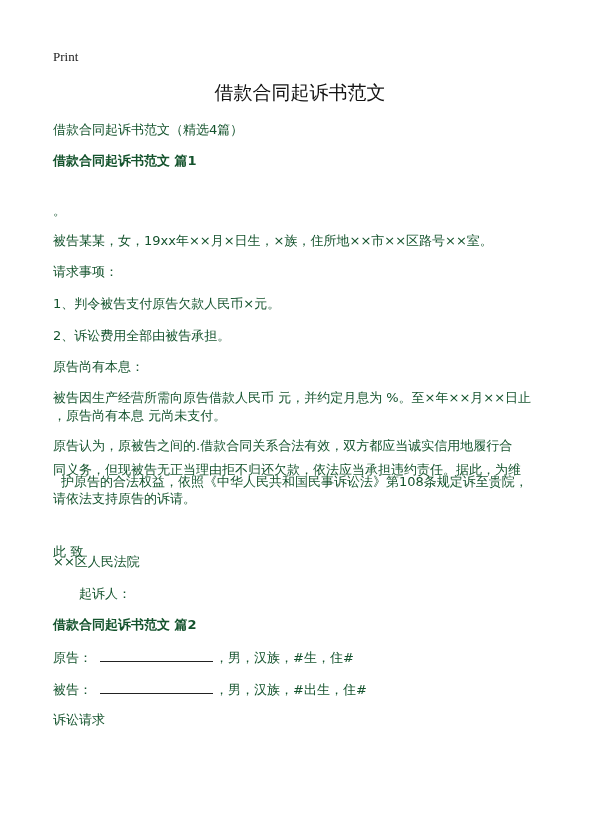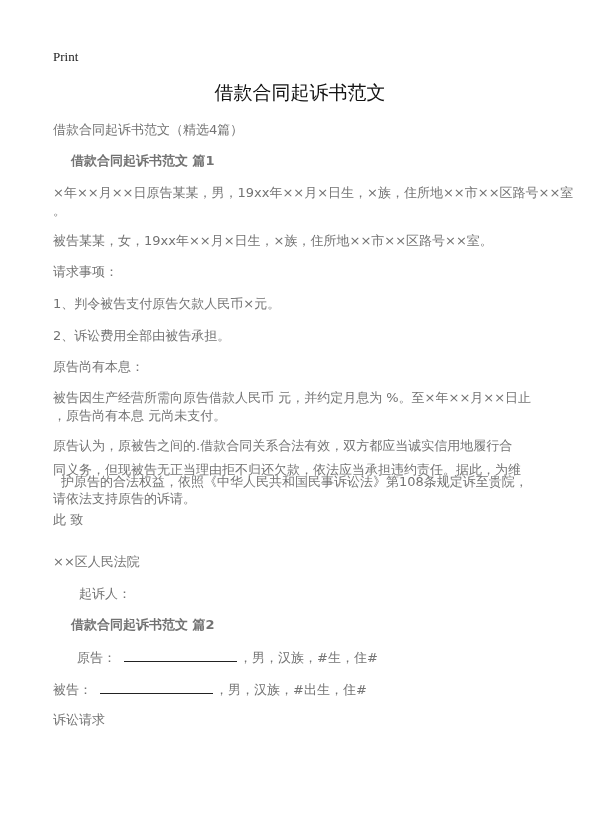--- a/index.html
+++ b/index.html
@@ -19,41 +19,40 @@
       position: absolute;
       left: 0; top: 0;
       width: 600px; height: 652px;
     }
     .line {
       position: absolute;
       left: 53px;
       font-size: 13px;
       line-height: 17px;
       white-space: nowrap;
-      color: #737373;
+      color: #14532d;
     }
     .print {
       font-family: "Liberation Serif", "DejaVu Serif", serif;
       font-size: 13px;
       top: 48px;
       color: #222;
     }
     .title {
       position: absolute;
       left: 0; width: 600px;
       text-align: center;
       top: 80px;
       font-size: 19px;
       line-height: 24px;
       color: #111;
     }
     .heading {
       font-weight: bold;
       font-size: 13px;
-      margin-left: 18px;
     }
     .blank {
       display: inline-block;
       width: 113px;
       border-bottom: 1px solid #222;
       height: 13px;
       vertical-align: baseline;
       margin: 0 2px 0 8px;
     }
   </style>
@@ -63,49 +62,48 @@
 <div class="page">
 
   <div class="line print">Print</div>
 
   <div class="title">借款合同起诉书范文</div>
 
   <div class="line" style="top:121px;">借款合同起诉书范文（精选4篇）</div>
 
   <div class="line heading" style="top:152px;">借款合同起诉书范文 篇1</div>
 
-  <div class="line" style="top:184px;">×年××月××日原告某某，男，19xx年××月×日生，×族，住所地××市××区路号××室</div>
   <div class="line" style="top:202px;">。</div>
 
   <div class="line" style="top:232px;">被告某某，女，19xx年××月×日生，×族，住所地××市××区路号××室。</div>
 
   <div class="line" style="top:263px;">请求事项：</div>
 
   <div class="line" style="top:295px;">1、判令被告支付原告欠款人民币×元。</div>
   <div class="line" style="top:327px;">2、诉讼费用全部由被告承担。</div>
 
   <div class="line" style="top:358px;">原告尚有本息：</div>
 
   <div class="line" style="top:389px;">被告因生产经营所需向原告借款人民币 元，并约定月息为 %。至×年××月××日止</div>
   <div class="line" style="top:407px;">，原告尚有本息 元尚未支付。</div>
 
   <div class="line" style="top:437px;">原告认为，原被告之间的.借款合同关系合法有效，双方都应当诚实信用地履行合</div>
   <div class="line" style="top:461px;">同义务，但现被告无正当理由拒不归还欠款，依法应当承担违约责任。据此，为维</div>
   <div class="line" style="top:473px;margin-left:8px;">护原告的合法权益，依照《中华人民共和国民事诉讼法》第108条规定诉至贵院，</div>
   <div class="line" style="top:490px;">请依法支持原告的诉请。</div>
 
-  <div class="line" style="top:511px;">此 致</div>
+  <div class="line" style="top:543px;">此 致</div>
 
   <div class="line" style="top:553px;">××区人民法院</div>
 
   <div class="line" style="top:585px;margin-left:26px;">起诉人：</div>
 
   <div class="line heading" style="top:616px;">借款合同起诉书范文 篇2</div>
 
-  <div class="line" style="top:648px;margin-left:24px;">
+  <div class="line" style="top:648px;">
     <span>原告：</span><span class="blank"></span><span>，男，汉族，#生，住#</span>
   </div>
 
   <div class="line" style="top:680px;">
     <span>被告：</span><span class="blank"></span><span>，男，汉族，#出生，住#</span>
   </div>
 
   <div class="line" style="top:711px;">诉讼请求</div>
 
 </div>

